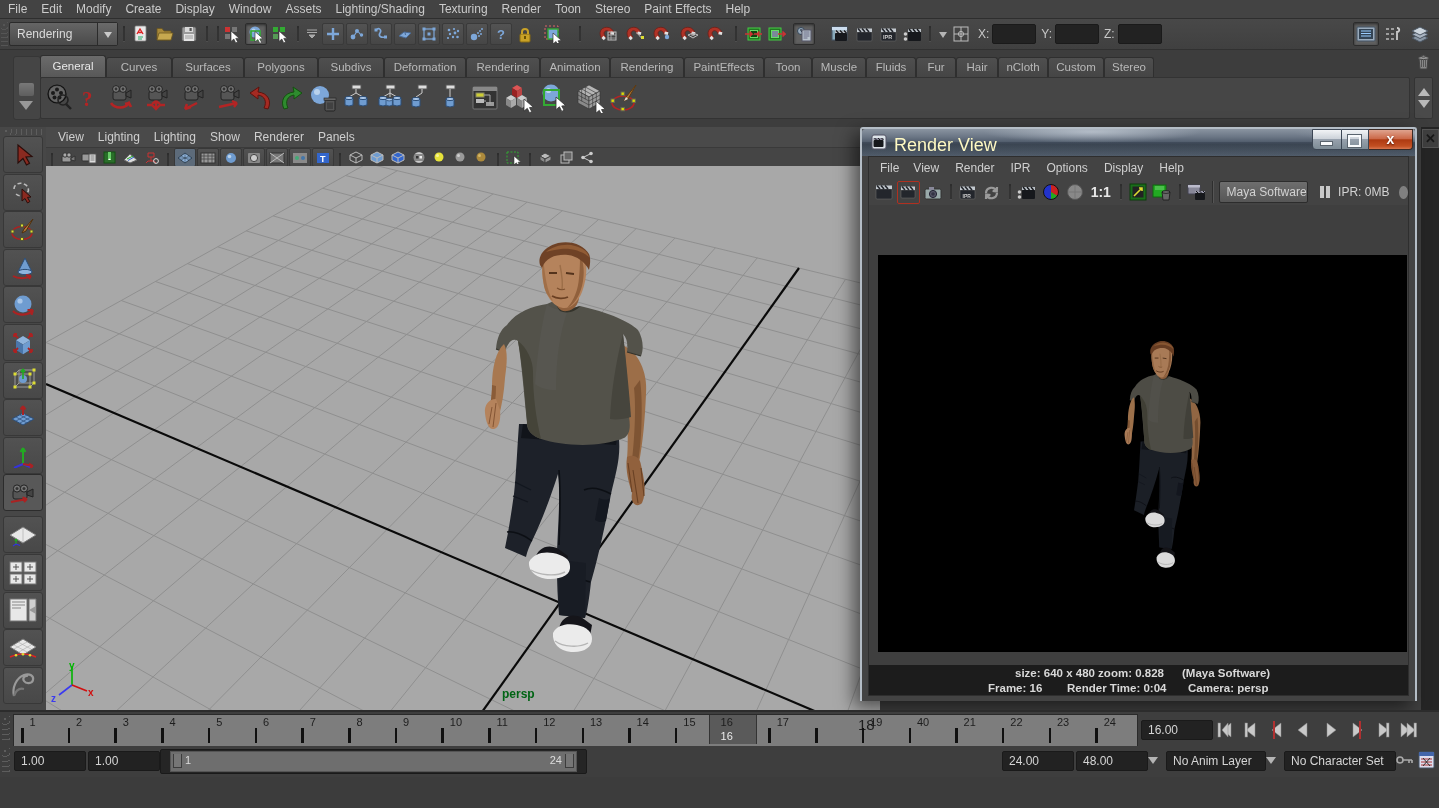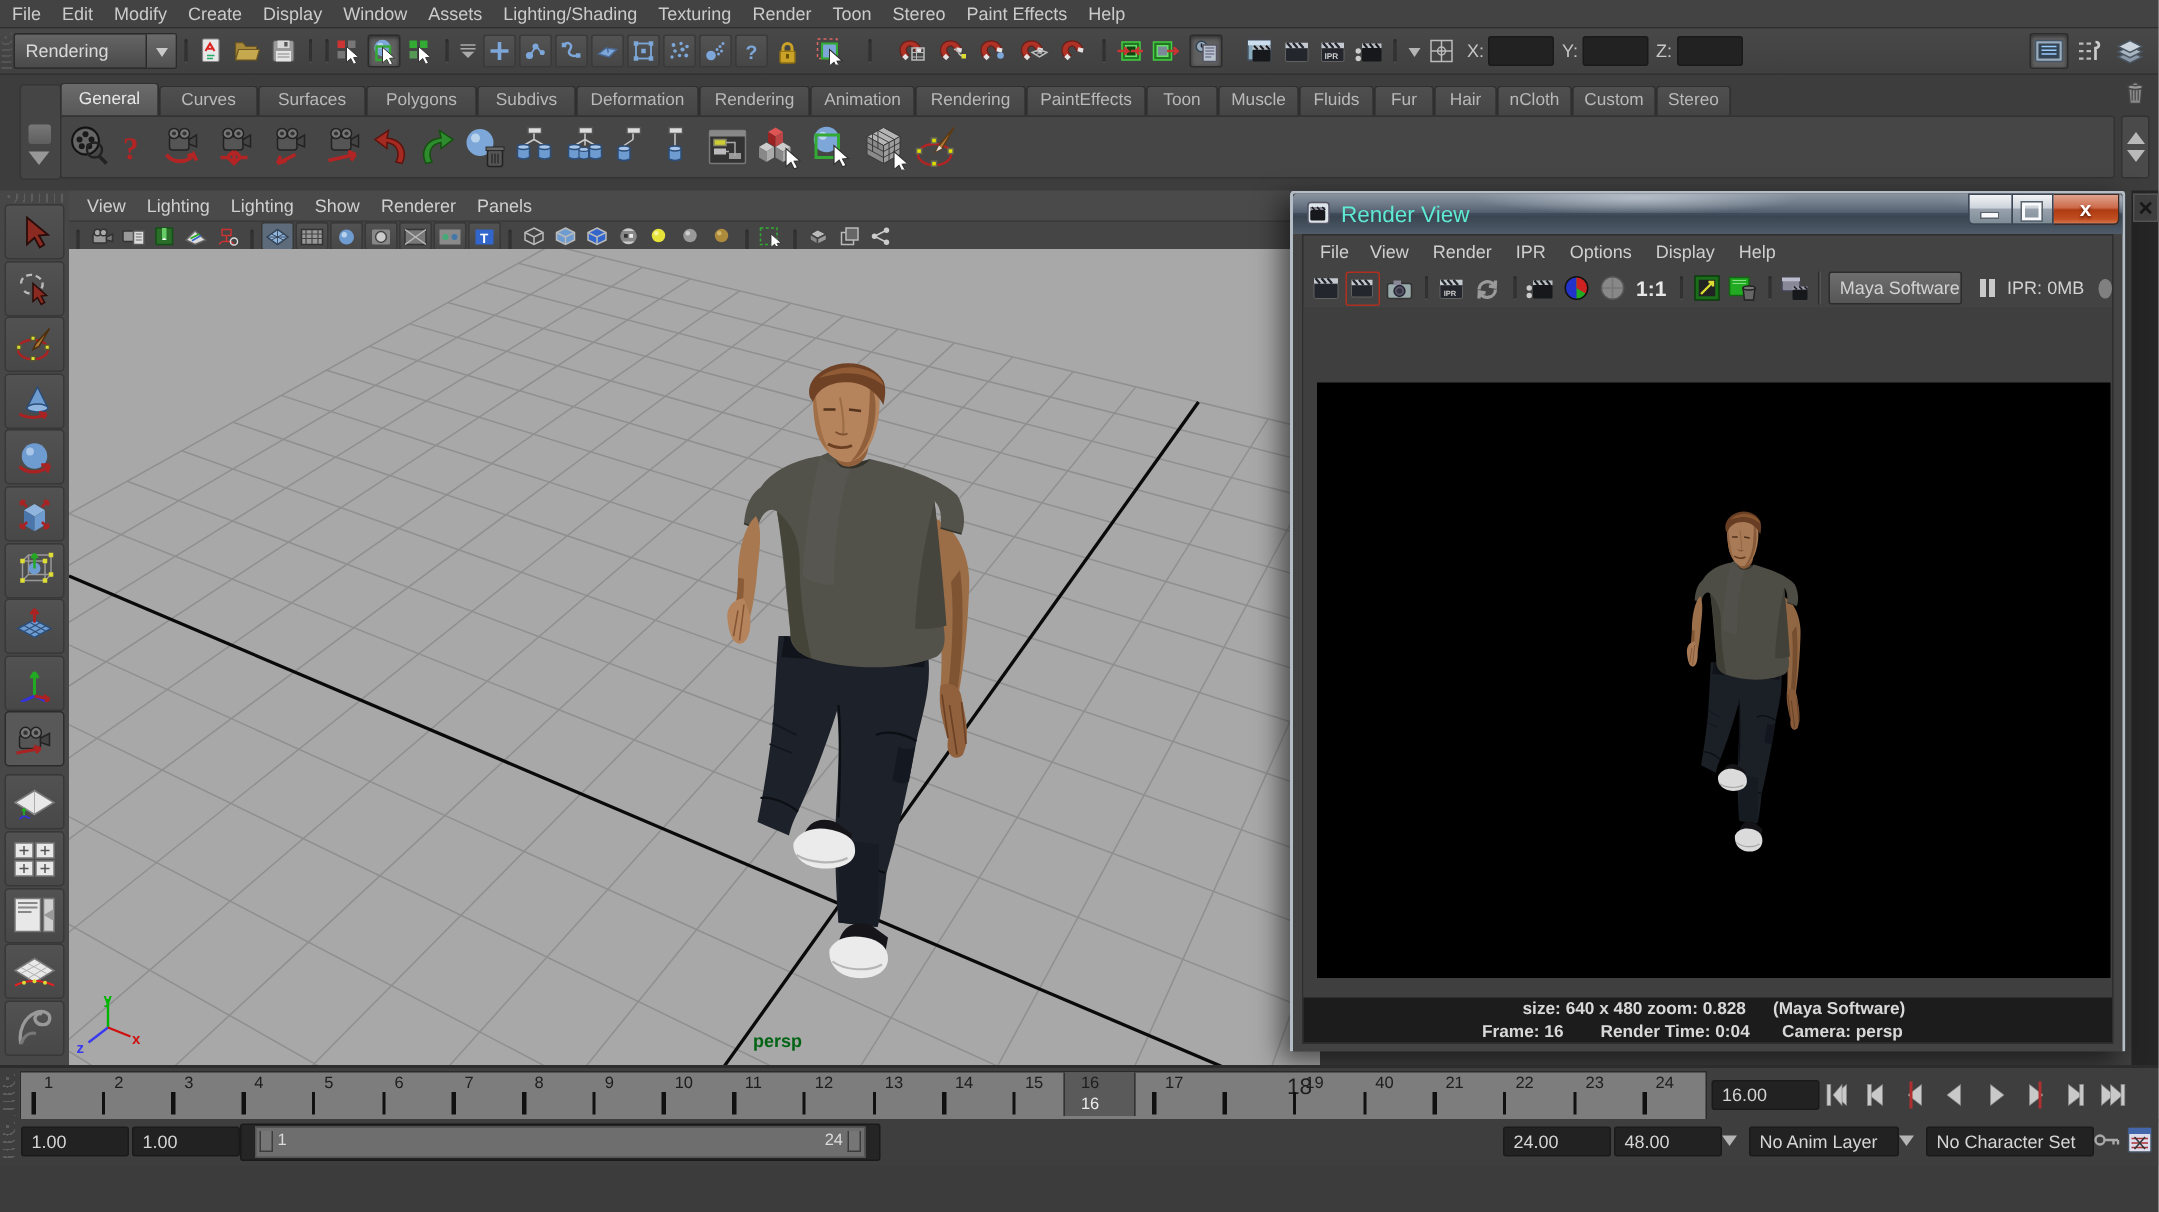--- a/index.html
+++ b/index.html
@@ -1023,21 +1023,21 @@
       <div class="abs" style="left:9px;top:5px">
         <svg width="16" height="16" viewBox="0 0 16 16" style="">
           <rect x="1" y="1" width="14" height="14" rx="2" fill="#dde4ea" stroke="#556"></rect>
           <g transform="translate(2.5,3)">
             <rect x="0" y="3" width="10" height="7" rx="1" fill="#16181c"></rect>
             <path d="M0 3 L10 3 L10 1 L0 1 Z" fill="#889"></path>
             <path d="M1 1 L3 3 M4.5 1 L6.5 3 M8 1 L10 3" stroke="#16181c" stroke-width="1"></path>
           </g>
         </svg>
       </div>
-      <div class="abs" style="left:32px;top:6px;color:#5eead4;font-size:15px">Render View</div>
+      <div class="abs" style="left:32px;top:6px;color:#fef9c3;font-size:18px">Render View</div>
       <div class="abs" style="left:450px;top:0px;width:101px;height:19px;display:flex">
 <div style="width:29px;height:19px;background:linear-gradient(#f2f4f6 0%,#cdd3da 45%,#97a1ad 50%,#7e8c96 100%);border:1px solid #3c4654;border-radius:0 0 0 4px;display:flex;align-items:flex-end;justify-content:center">
           <div style="width:11px;height:3px;background:#f8fafc;border:1px solid #5a646e;margin-bottom:3px"></div>
         </div>
 <div style="width:27px;height:19px;background:linear-gradient(#f2f4f6 0%,#cdd3da 45%,#97a1ad 50%,#7e8c96 100%);border:1px solid #3c4654;border-left:none;display:flex;align-items:center;justify-content:center">
           <div style="width:9px;height:8px;border:2px solid #f8fafc;outline:1px solid #5a646e;margin-top:2px"></div>
         </div>
 <div style="width:45px;height:19px;background:linear-gradient(#dfa38e 0%,#cc6a4a 45%,#ae3a12 52%,#c24f22 85%,#d8764e 100%);border:1px solid #3c2a24;border-left:none;border-radius:0 0 4px 0;color:#fff;font-weight:bold;text-align:center;line-height:18px;font-size:14px;text-shadow:0 1px 2px #5a1a08">x</div>
 </div>
       <div class="abs" style="left:6px;top:27px;width:539px;height:538px;background:#434343;border:1px solid #2e2e2e">

